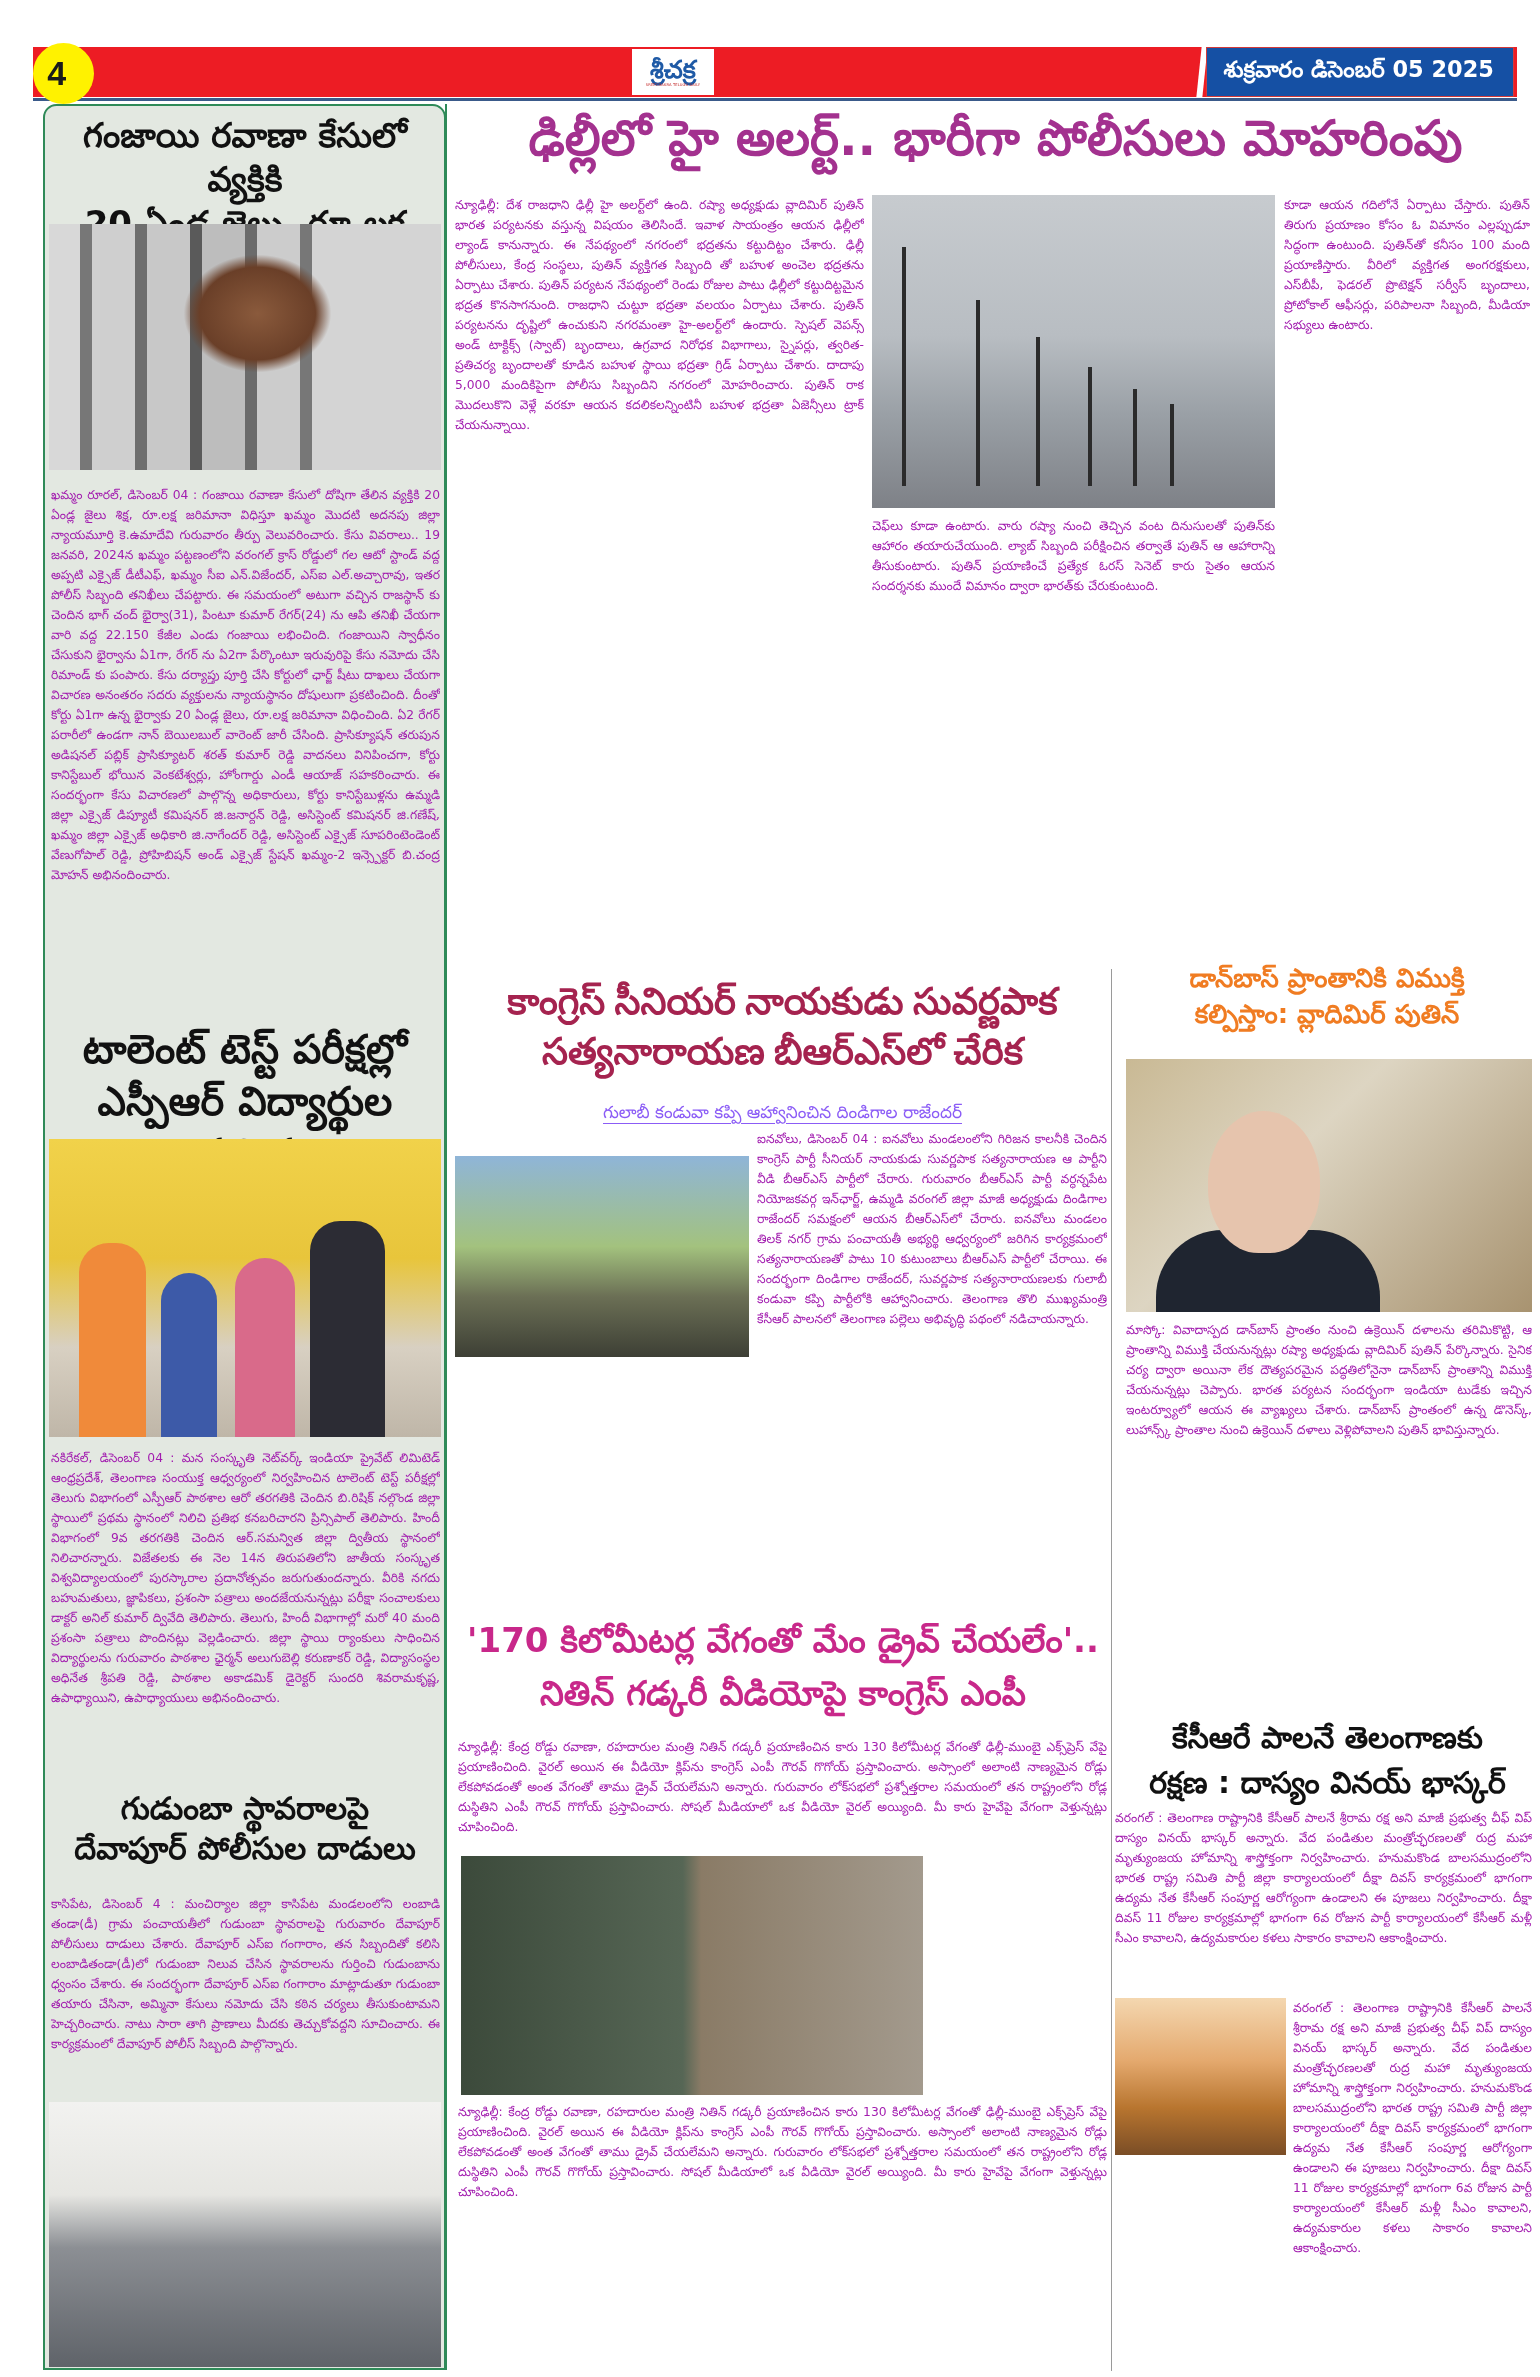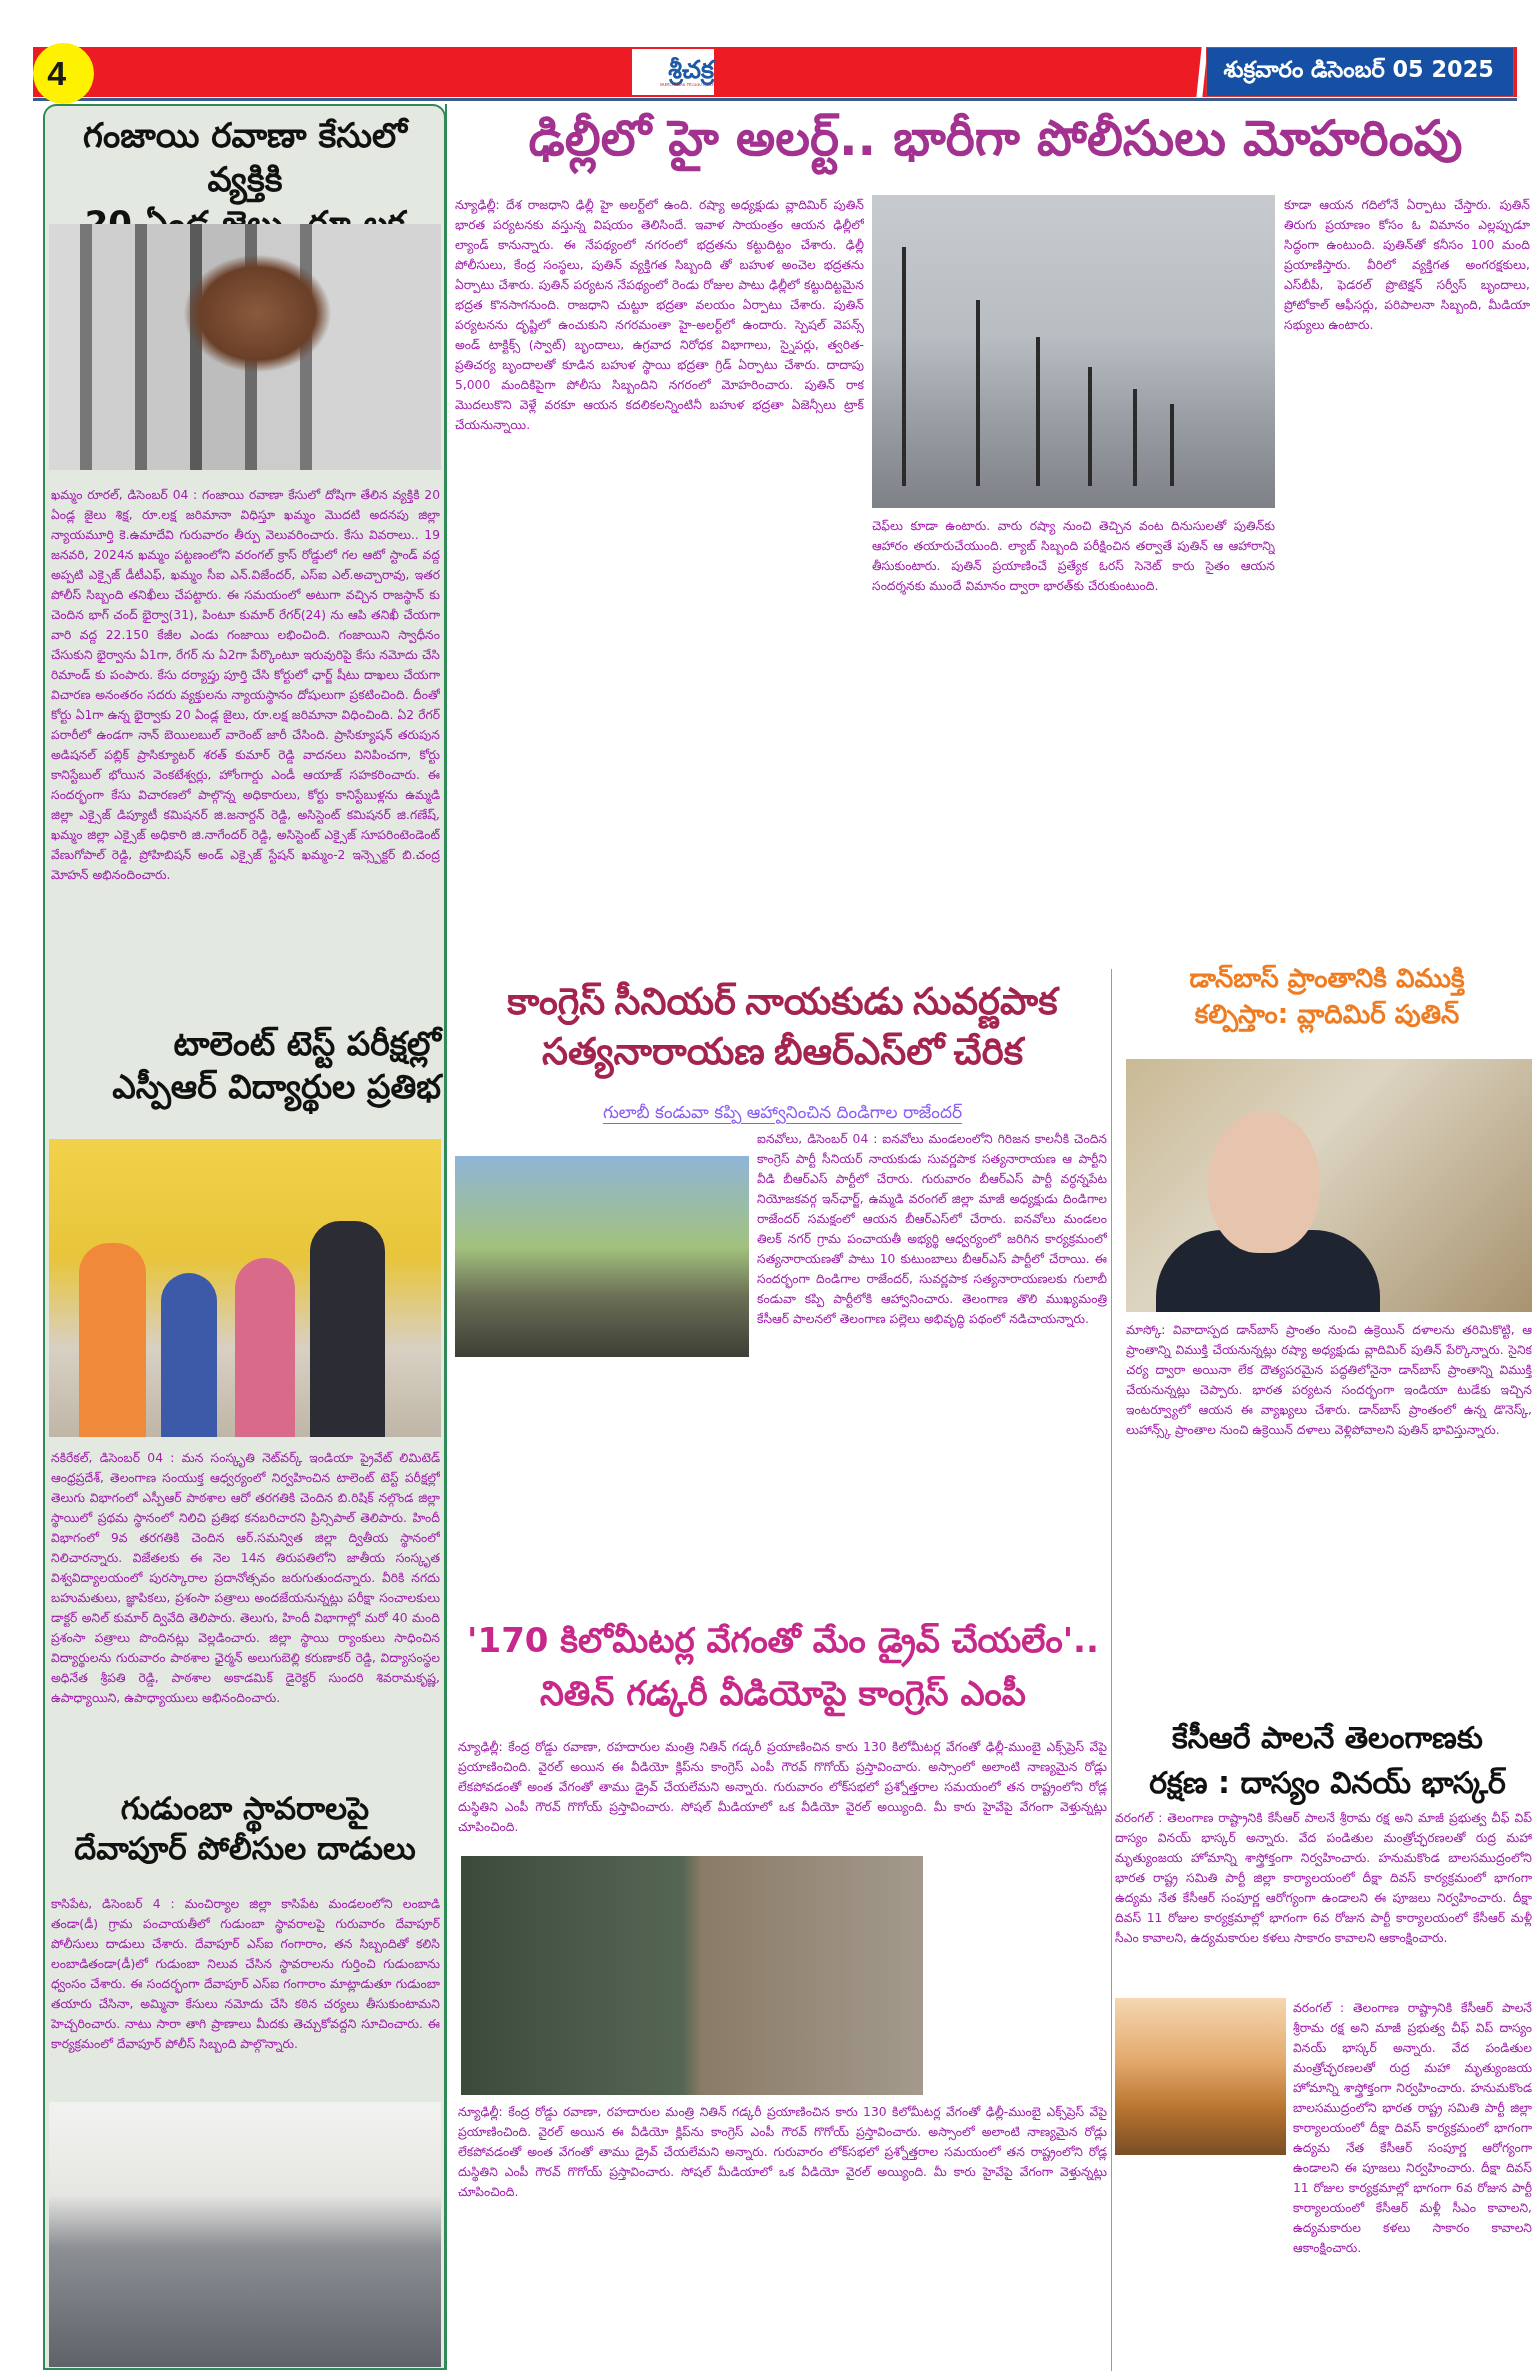--- a/index.html
+++ b/index.html
@@ -3,21 +3,21 @@
 <meta charset="utf-8">
 <style>
   * { box-sizing: border-box; margin: 0; padding: 0; }
   html, body { width: 1541px; height: 2377px; background: #ffffff; overflow: hidden; }
   body { font-family: "DejaVu Sans", sans-serif; color: #222; position: relative; }
 
   
   .masthead { position: absolute; left: 33px; top: 47px; width: 1484px; height: 50px; background: #ed1c24; }
   .masthead-rule { position: absolute; left: 33px; top: 98px; width: 1484px; height: 3px; background: #3a5a8a; }
   .page-num { position: absolute; left: 33px; top: 43px; width: 61px; height: 61px; border-radius: 50%; background: #fff200; display:flex; align-items:center; justify-content:center; font-family: "Liberation Sans", sans-serif; font-weight: 700; font-size: 34px; color: #1a1a1a; padding-right: 13.4px; }
-  .logo { position: absolute; left: 632px; top: 49px; width: 82px; height: 46px; background: #ffffff; display:flex; flex-direction:column; align-items:flex-end; justify-content:center; }
+  .logo { position: absolute; left: 632px; top: 49px; width: 82px; height: 46px; background: #ffffff; display:flex; flex-direction:column; align-items:center; justify-content:center; }
   .logo-main { font-size: 25px; font-weight: 700; color: #1f5aa6; line-height: 1; }
   .logo-sub { font-size: 3.7px; color: #c02020; margin-top: 1.5px; letter-spacing: 0.1px; }
   .datebox { position: absolute; left: 1206px; top: 47px; width: 308px; height: 50px; background: #1550a4; border: 1.5px solid #d23a3a; display:flex; align-items:center; padding-left: 16.4px; font-size: 22.4px; font-weight: 700; color: #ffffff; }
   .datebox-slash { position: absolute; left: 1199px; top: 47px; width: 6px; height: 50px; background: #ffffff; transform: skewX(-6deg); }
 
   
   .left-col { position: absolute; left: 43px; top: 104px; width: 403px; height: 2266px; background: #e3e8e1; border: 2.2px solid #2f8a58; border-radius: 13.4px 13.4px 0 0; }
   .left-divider { position: absolute; left: 445px; top: 104px; width: 2.2px; height: 2266px; background: #2f8a58; }
 
   .hl-black { font-weight: 700; color: #111; text-align: center; line-height: 1.3; }
@@ -59,21 +59,21 @@
 
 <div class="hl-black" style="position:absolute; left:49px; top:113px; width:392px; font-size:34px;">
   <div>గంజాయి రవాణా కేసులో వ్యక్తికి</div>
   <div>20 ఏండ్ల జైలు, రూ.లక్ష జరిమానా</div>
 </div>
 <div class="photo photo-prison" style="left:49px; top:224px; width:392px; height:246px;">
     <div class="hands"></div>
   </div>
 <div class="body-text" style="position:absolute; left:51px; top:485px; width:389px; height:541px; overflow:hidden;">ఖమ్మం రూరల్, డిసెంబర్ 04 : గంజాయి రవాణా కేసులో దోషిగా తేలిన వ్యక్తికి 20 ఏండ్ల జైలు శిక్ష, రూ.లక్ష జరిమానా విధిస్తూ ఖమ్మం మొదటి అదనపు జిల్లా న్యాయమూర్తి కె.ఉమాదేవి గురువారం తీర్పు వెలువరించారు. కేసు వివరాలు.. 19 జనవరి, 2024న ఖమ్మం పట్టణంలోని వరంగల్ క్రాస్ రోడ్డులో గల ఆటో స్టాండ్ వద్ద అప్పటి ఎక్సైజ్ డీటీఎఫ్, ఖమ్మం సీఐ ఎన్.విజేందర్, ఎస్ఐ ఎల్.అచ్చారావు, ఇతర పోలీస్ సిబ్బంది తనిఖీలు చేపట్టారు. ఈ సమయంలో అటుగా వచ్చిన రాజస్థాన్ కు చెందిన భాగ్ చంద్ భైర్వా(31), పింటూ కుమార్ రేగర్(24) ను ఆపి తనిఖీ చేయగా వారి వద్ద 22.150 కేజీల ఎండు గంజాయి లభించింది. గంజాయిని స్వాధీనం చేసుకుని భైర్వాను ఏ1గా, రేగర్ ను ఏ2గా పేర్కొంటూ ఇరువురిపై కేసు నమోదు చేసి రిమాండ్ కు పంపారు. కేసు దర్యాప్తు పూర్తి చేసి కోర్టులో ఛార్జ్ షీటు దాఖలు చేయగా విచారణ అనంతరం సదరు వ్యక్తులను న్యాయస్థానం దోషులుగా ప్రకటించింది. దీంతో కోర్టు ఏ1గా ఉన్న భైర్వాకు 20 ఏండ్ల జైలు, రూ.లక్ష జరిమానా విధించింది. ఏ2 రేగర్ పరారీలో ఉండగా నాన్ బెయిలబుల్ వారెంట్ జారీ చేసింది. ప్రాసిక్యూషన్ తరుపున అడిషనల్ పబ్లిక్ ప్రాసిక్యూటర్ శరత్ కుమార్ రెడ్డి వాదనలు వినిపించగా, కోర్టు కానిస్టేబుల్ భోయిన వెంకటేశ్వర్లు, హోంగార్డు ఎండీ ఆయాజ్ సహకరించారు. ఈ సందర్భంగా కేసు విచారణలో పాల్గొన్న అధికారులు, కోర్టు కానిస్టేబుళ్లను ఉమ్మడి జిల్లా ఎక్సైజ్ డిప్యూటీ కమిషనర్ జి.జనార్దన్ రెడ్డి, అసిస్టెంట్ కమిషనర్ జి.గణేష్, ఖమ్మం జిల్లా ఎక్సైజ్ అధికారి జి.నాగేందర్ రెడ్డి, అసిస్టెంట్ ఎక్సైజ్ సూపరింటెండెంట్ వేణుగోపాల్ రెడ్డి, ప్రోహిబిషన్ అండ్ ఎక్సైజ్ స్టేషన్ ఖమ్మం-2 ఇన్స్పెక్టర్ బి.చంద్ర మోహన్ అభినందించారు.</div>
 
-<div class="hl-black" style="position:absolute; left:49px; top:1023px; width:392px; font-size:33px;text-align:right;">
+<div class="hl-black" style="position:absolute; left:49px; top:1023px; width:392px; font-size:40px;">
   <div>టాలెంట్ టెస్ట్ పరీక్షల్లో</div>
   <div>ఎస్పీఆర్ విద్యార్థుల ప్రతిభ</div>
 </div>
 <div class="photo photo-students" style="left:49px; top:1139px; width:392px; height:298px;">
   <div class="person" style="left:30px; width:67px; height:194px; background:#f08a3a;"></div>
   <div class="person" style="left:112px; width:56px; height:164px; background:#3d5aa8;"></div>
   <div class="person" style="left:186px; width:60px; height:179px; background:#d96a8a;"></div>
   <div class="person" style="left:261px; width:75px; height:216px; background:#2c2c34;"></div>
 </div>
 <div class="body-text" style="position:absolute; left:51px; top:1448px; width:389px; height:335px; overflow:hidden;">నకిరేకల్, డిసెంబర్ 04 : మన సంస్కృతి నెట్‌వర్క్ ఇండియా ప్రైవేట్ లిమిటెడ్ ఆంధ్రప్రదేశ్, తెలంగాణ సంయుక్త ఆధ్వర్యంలో నిర్వహించిన టాలెంట్ టెస్ట్ పరీక్షల్లో తెలుగు విభాగంలో ఎస్పీఆర్ పాఠశాల ఆరో తరగతికి చెందిన బి.రిషిక్ నల్గొండ జిల్లా స్థాయిలో ప్రథమ స్థానంలో నిలిచి ప్రతిభ కనబరిచారని ప్రిన్సిపాల్ తెలిపారు. హిందీ విభాగంలో 9వ తరగతికి చెందిన ఆర్.సమన్విత జిల్లా ద్వితీయ స్థానంలో నిలిచారన్నారు. విజేతలకు ఈ నెల 14న తిరుపతిలోని జాతీయ సంస్కృత విశ్వవిద్యాలయంలో పురస్కారాల ప్రదానోత్సవం జరుగుతుందన్నారు. వీరికి నగదు బహుమతులు, జ్ఞాపికలు, ప్రశంసా పత్రాలు అందజేయనున్నట్లు పరీక్షా సంచాలకులు డాక్టర్ అనిల్ కుమార్ ద్వివేది తెలిపారు. తెలుగు, హిందీ విభాగాల్లో మరో 40 మంది ప్రశంసా పత్రాలు పొందినట్లు వెల్లడించారు. జిల్లా స్థాయి ర్యాంకులు సాధించిన విద్యార్థులను గురువారం పాఠశాల ఛైర్మన్ అలుగుబెల్లి కరుణాకర్ రెడ్డి, విద్యాసంస్థల అధినేత శ్రీపతి రెడ్డి, పాఠశాల అకాడమిక్ డైరెక్టర్ సుందరి శివరామకృష్ణ, ఉపాధ్యాయిని, ఉపాధ్యాయులు అభినందించారు.</div>

